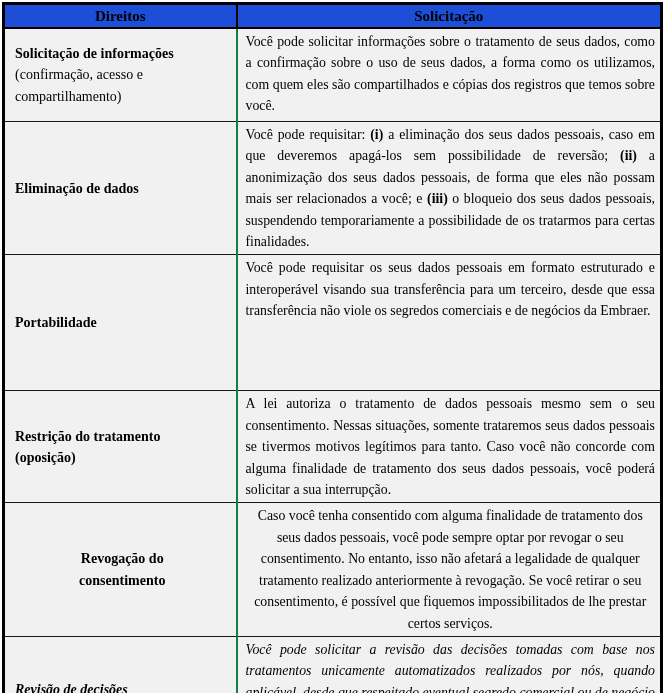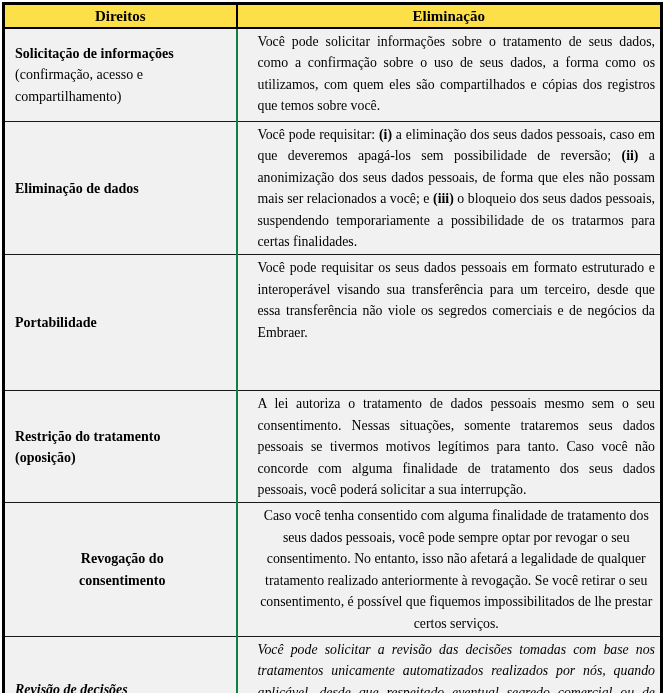--- a/index.html
+++ b/index.html
@@ -17,34 +17,34 @@
     table-layout: fixed;
     width: 658px;
     margin: 2px;
     background: #f1f1f1;
     border: 3px solid #000000;
   }
   col.c-left  { width: 233px; }
   col.c-right { width: 425px; }
 
   th {
-    background: #fde047;
+    background: #1d4ed8;
     font-weight: bold;
     font-size: 15px;
     text-align: center;
     padding: 1px 2px;
     border: 1px solid #000000;
     border-bottom: 2px solid #000000;
     height: 20px;
   }
   th:first-child { border-right: 2px solid #000000; }
 
   td {
     border: 1px solid #1a1a1a;
-    padding: 2px 5px 2px 20px;
+    padding: 2px 5px 2px 8px;
     font-size: 13.8px;
     line-height: 21.4px;
     vertical-align: top;
   }
   td.left-cell {
     border-right: 2px solid #15803d;
     vertical-align: middle;
     padding: 2px 6px 2px 10px;
     font-size: 14px;
   }
@@ -73,21 +73,21 @@
 <body>
 
 <table class="rights-table">
   <colgroup>
     <col class="c-left">
     <col class="c-right">
   </colgroup>
   <thead>
     <tr>
       <th>Direitos</th>
-      <th>Eliminação</th>
+      <th>Solicitação</th>
     </tr>
   </thead>
   <tbody>
     <tr>
       <td class="left-cell">
         <span class="row-title">Solicitação de informações</span>
         <span class="row-subtitle">(confirmação, acesso e
 compartilhamento)</span>
       </td>
       <td class="expl-cell">

